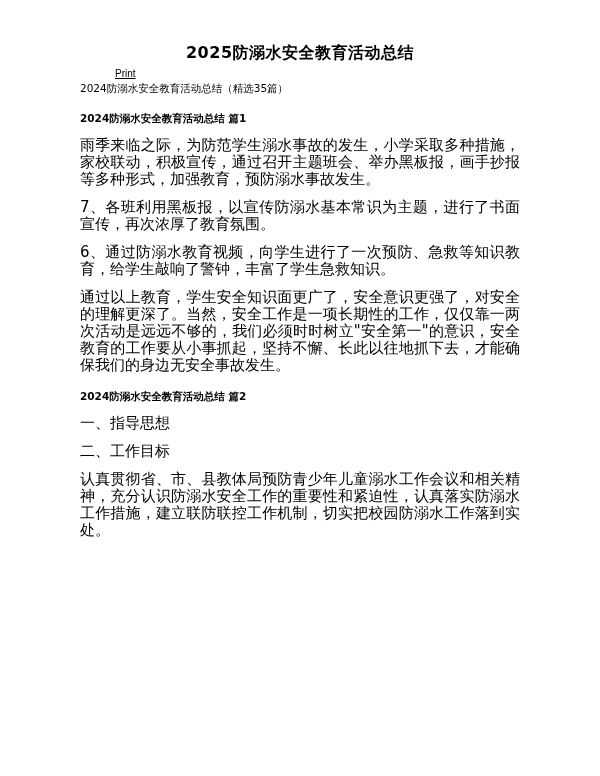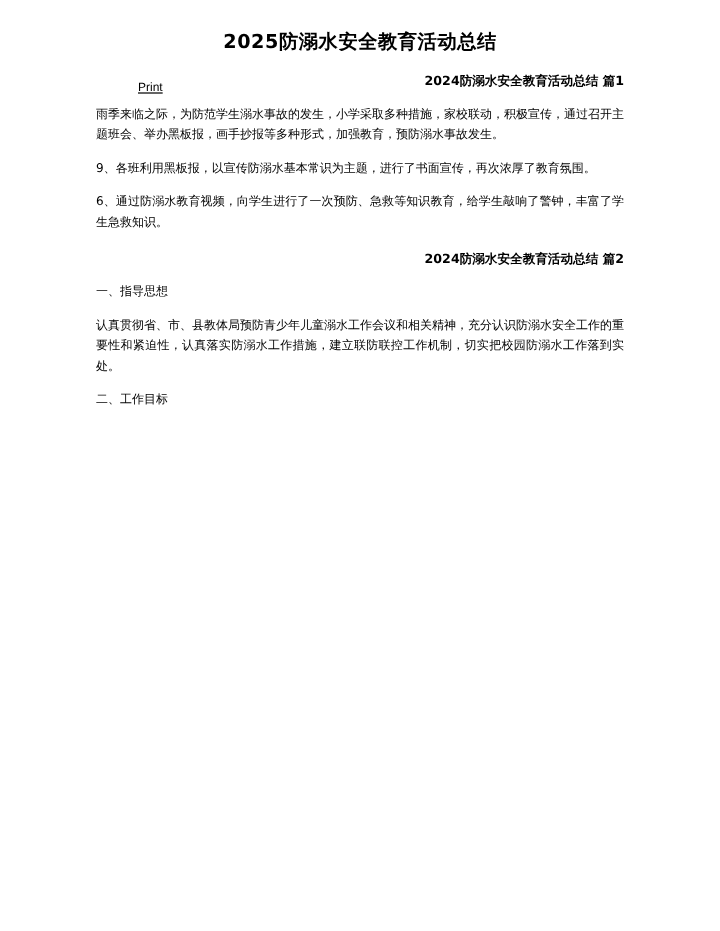--- a/index.html
+++ b/index.html
@@ -26,66 +26,68 @@
     left: 82px;
     top: 68px;
     font-size: 10px;
     line-height: 12px;
     color: #000000;
     font-family: "Liberation Sans", sans-serif;
     padding-left: 33px;
   }
   .doc-title {
     margin: 0;
-    padding-top: 24px;
+    padding-top: 42px;
     font-size: 16px;
     line-height: 22px;
     font-weight: bold;
     text-align: center;
     letter-spacing: 0.5px;
   }
   .doc-subtitle {
     margin: 0;
     padding-top: 16px;
     font-size: 10.5px;
     line-height: 16px;
     text-align: left;
   }
   .sec-heading {
     margin: 0;
     padding-top: 14px;
     font-size: 10.5px;
     line-height: 16px;
     font-weight: bold;
-    text-align: right;
+    text-align: left;
   }
   p.para {
     margin: 0;
     padding-top: 11px;
-    font-size: 10px;
+    font-size: 15px;
     line-height: 17px;
     text-align: justify;
     text-justify: inter-ideograph;
   }
 </style>
 </head>
 <body>
 
 <div class="page">
 
   <a class="print-link" href="#">Print</a>
 
   <h1 class="doc-title">2025防溺水安全教育活动总结</h1>
 
+  <div class="doc-subtitle">2024防溺水安全教育活动总结（精选35篇）</div>
 
   <h2 class="sec-heading">2024防溺水安全教育活动总结 篇1</h2>
 
   <p class="para">雨季来临之际，为防范学生溺水事故的发生，小学采取多种措施，家校联动，积极宣传，通过召开主题班会、举办黑板报，画手抄报等多种形式，加强教育，预防溺水事故发生。</p>
-  <p class="para">9、各班利用黑板报，以宣传防溺水基本常识为主题，进行了书面宣传，再次浓厚了教育氛围。</p>
+  <p class="para">7、各班利用黑板报，以宣传防溺水基本常识为主题，进行了书面宣传，再次浓厚了教育氛围。</p>
   <p class="para">6、通过防溺水教育视频，向学生进行了一次预防、急救等知识教育，给学生敲响了警钟，丰富了学生急救知识。</p>
+  <p class="para">通过以上教育，学生安全知识面更广了，安全意识更强了，对安全的理解更深了。当然，安全工作是一项长期性的工作，仅仅靠一两次活动是远远不够的，我们必须时时树立"安全第一"的意识，安全教育的工作要从小事抓起，坚持不懈、长此以往地抓下去，才能确保我们的身边无安全事故发生。</p>
 
   <h2 class="sec-heading">2024防溺水安全教育活动总结 篇2</h2>
 
   <p class="para">一、指导思想</p>
+  <p class="para">二、工作目标</p>
   <p class="para">认真贯彻省、市、县教体局预防青少年儿童溺水工作会议和相关精神，充分认识防溺水安全工作的重要性和紧迫性，认真落实防溺水工作措施，建立联防联控工作机制，切实把校园防溺水工作落到实处。</p>
-  <p class="para">二、工作目标</p>
 
 </div>
 
 </body></html>

